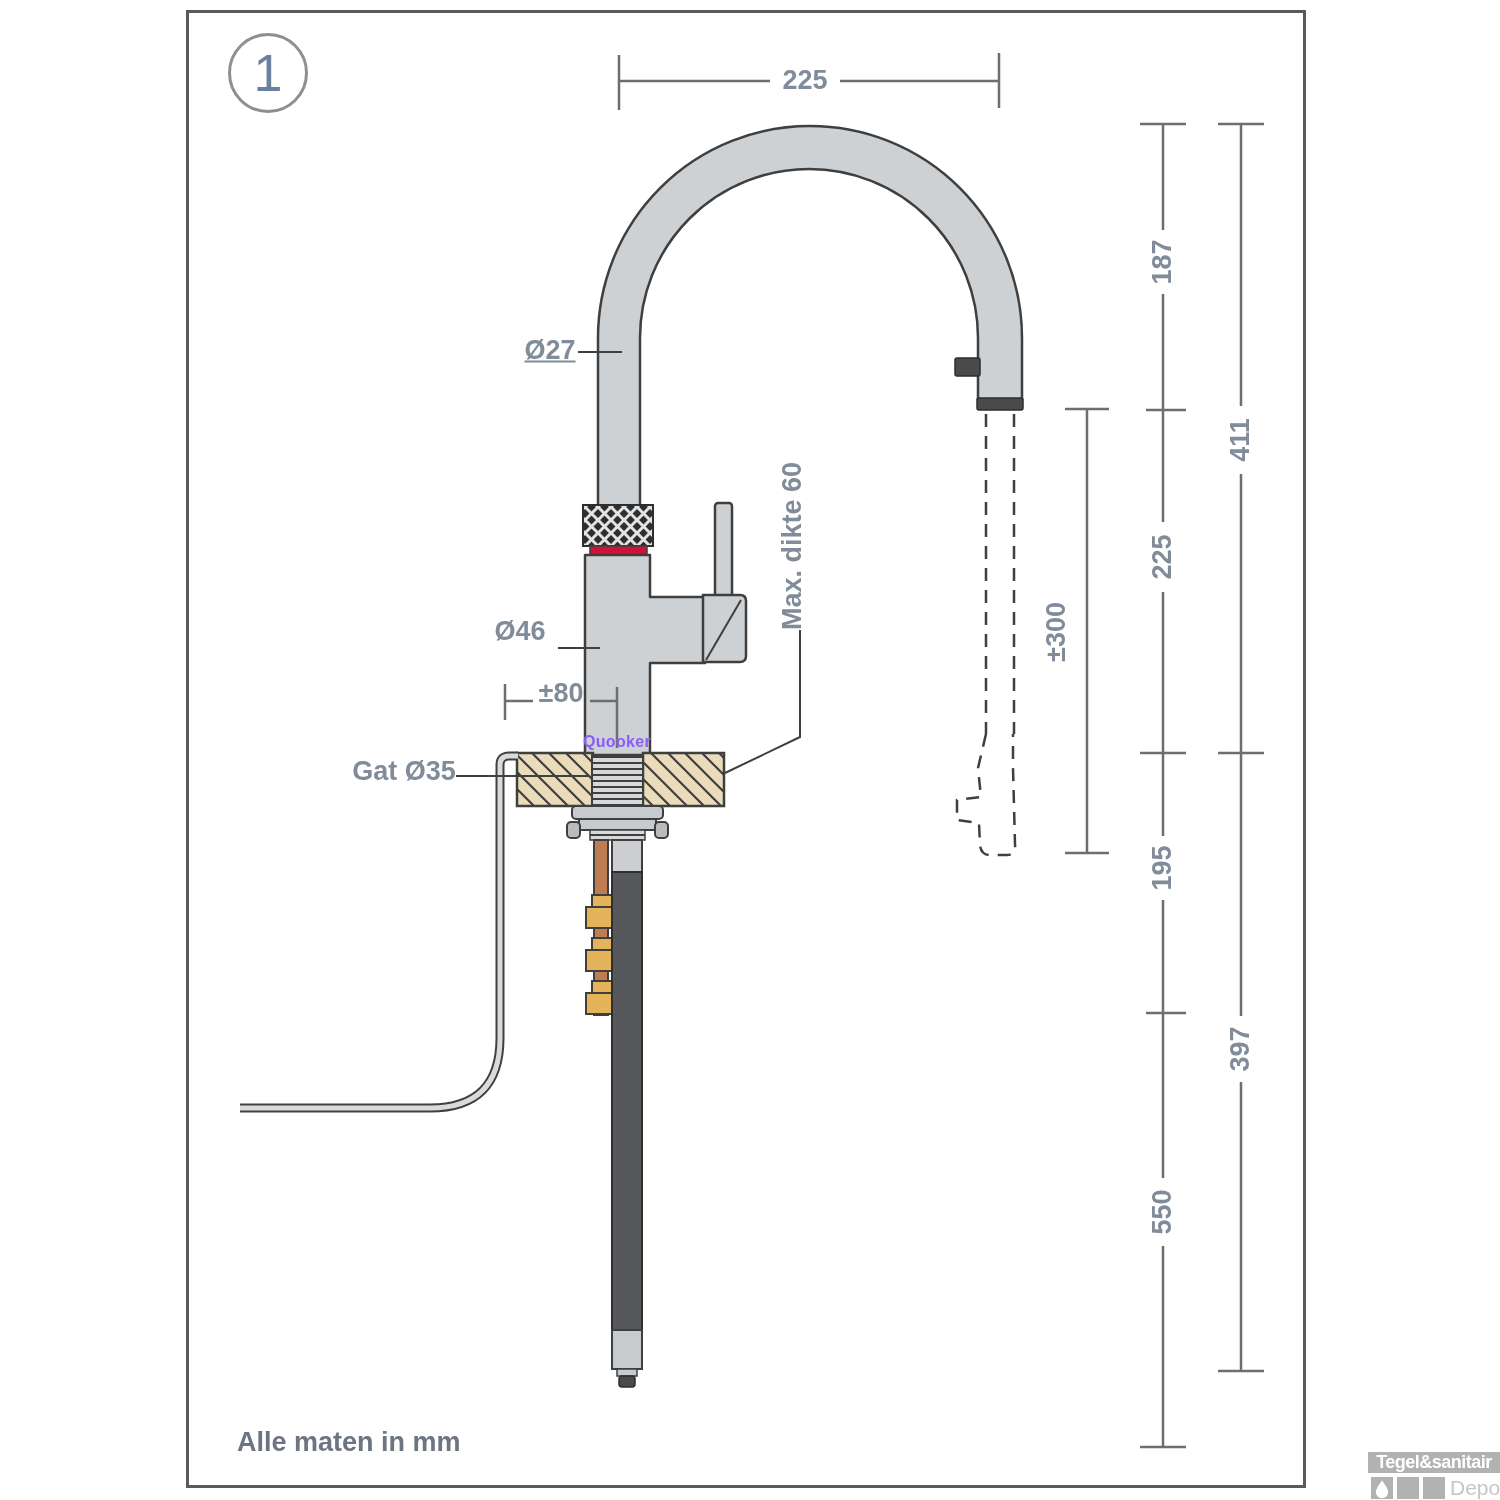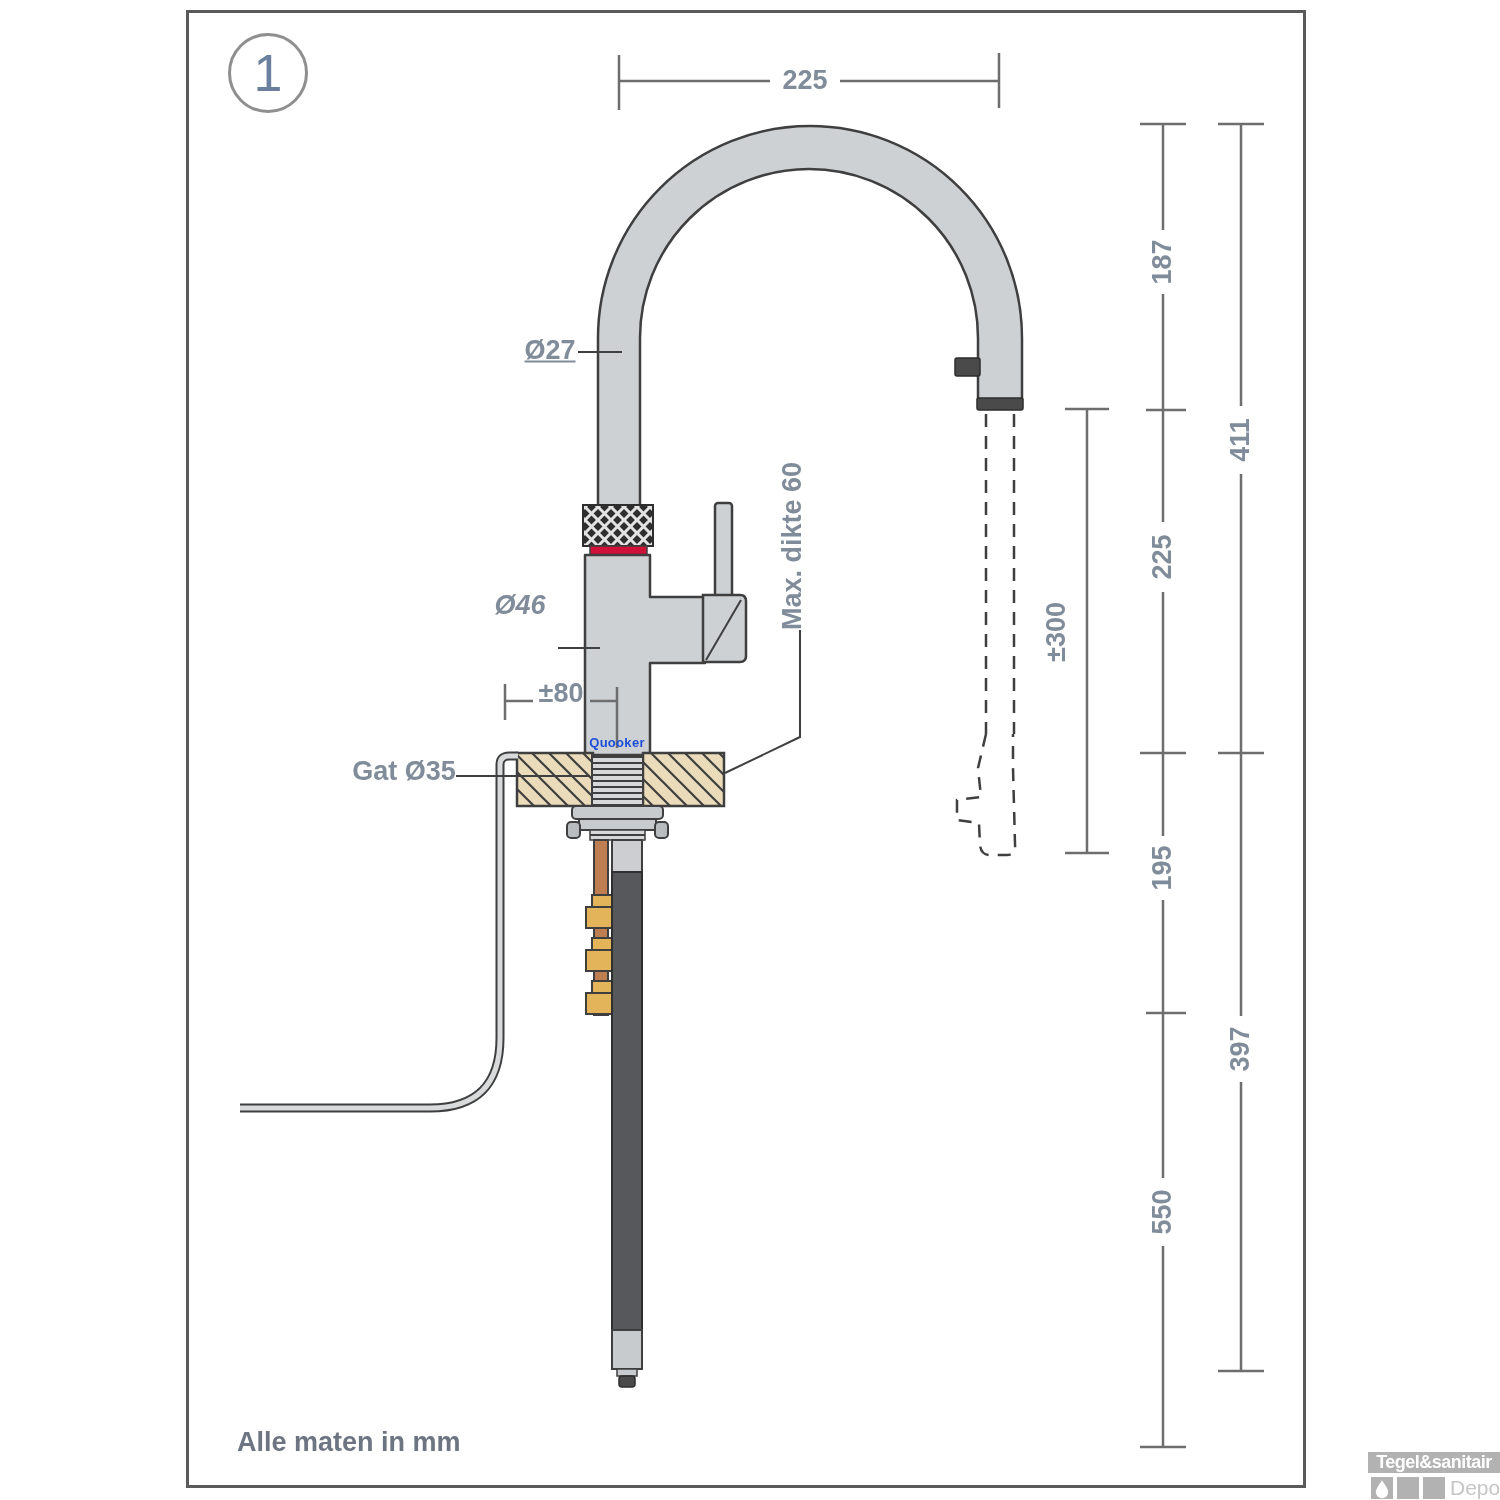--- a/index.html
+++ b/index.html
@@ -8,21 +8,21 @@
   #frame{position:absolute;left:186px;top:10px;width:1120px;height:1478px;
          border:3px solid #5a5a5a;box-sizing:border-box;}
   #fig-badge{position:absolute;left:228px;top:33px;width:80px;height:80px;border:3px solid #8f8f8f;
              border-radius:50%;box-sizing:border-box;display:flex;align-items:center;justify-content:center;
              color:#6b7f9e;font-size:52px;font-weight:500;}
   svg{position:absolute;left:0;top:0;}
   .lbl{position:absolute;transform:translate(-50%,-50%);white-space:nowrap;
        color:#808c99;font-weight:bold;font-size:27px;line-height:1;}
   .lbl.rot{transform:translate(-50%,-50%) rotate(-90deg);}
   .lbl.left{transform:translate(0,-50%);}
-  .lbl.small{font-size:13px;color:#1d4ed8;letter-spacing:.3px;}
+  .lbl.small{font-size:16px;color:#8b5cf6;letter-spacing:.3px;}
   .lbl.note{color:#6d7582;}
   
   #wm-banner{position:absolute;left:1368px;top:1452px;width:132px;height:21px;background:#b2b2b2;
              display:flex;align-items:center;justify-content:center;color:#ffffff;
              font-weight:bold;font-size:18px;letter-spacing:-0.5px;}
   .wm-block{position:absolute;top:1477px;width:22px;height:22px;background:#b2b2b2;}
   #wm-depot{position:absolute;left:1450px;top:1477px;color:#c6c6c6;font-size:21px;line-height:22px;}
 </style>
 </head>
 <body>
@@ -148,21 +148,21 @@
   <div class="lbl rot" style="left:1162px;top:868px;">195</div>
   <div class="lbl rot" style="left:1162px;top:1212px;">550</div>
 
   <div class="lbl rot" style="left:1240px;top:440px;">411</div>
   <div class="lbl rot" style="left:1240px;top:1049px;">397</div>
 
   <div class="lbl rot" style="left:1056px;top:632px;">±300</div>
   <div class="lbl" style="left:561px;top:693px;">±80</div>
 
   <div class="lbl" style="left:550px;top:350px;text-decoration:underline;">Ø27</div>
-  <div class="lbl" style="left:520px;top:605px;font-style:italic;">Ø46</div>
+  <div class="lbl" style="left:520px;top:631px;">Ø46</div>
   <div class="lbl" style="left:404px;top:771px;">Gat Ø35</div>
   <div class="lbl rot" style="left:792px;top:546px;">Max. dikte 60</div>
 
   <div class="lbl small" style="left:617px;top:742px;">Quooker</div>
 
   <div class="lbl note left" style="left:237px;top:1442px;text-align:right;">Alle maten in mm</div>
 
   <div id="wm-banner">
     <span>Tegel&amp;sanitair</span>
   </div>

